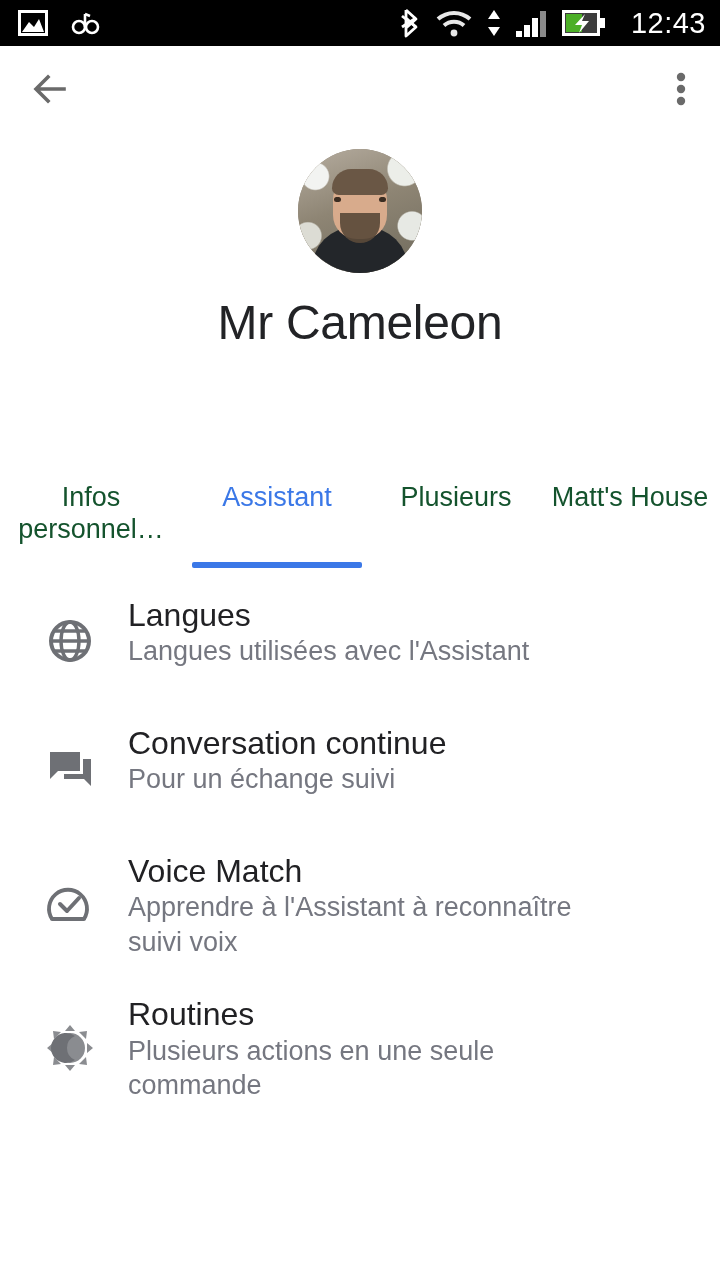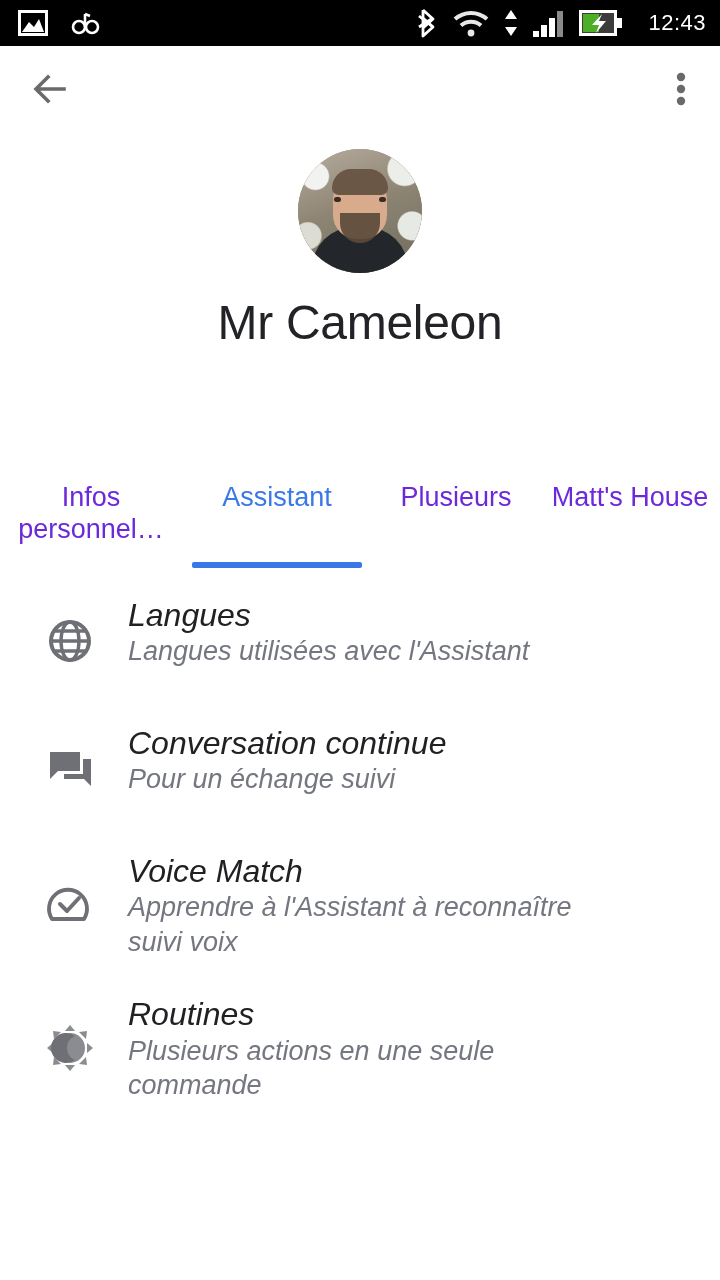--- a/index.html
+++ b/index.html
@@ -15,21 +15,21 @@
   .statusbar{
     position:relative;
     height:46px; width:720px;
     background:#000000;
     display:flex; align-items:center;
     padding:0 14px 0 18px;
   }
   .sb-left{ display:flex; align-items:center; gap:22px; }
   .sb-right{ display:flex; align-items:center; gap:13px; margin-left:auto; }
   .sb-clock{
-    color:#ffffff; font-size:22px; letter-spacing:0.5px;
+    color:#ffffff; font-size:29px; letter-spacing:0.5px;
     margin-left:12px; font-family:"Liberation Sans", sans-serif;
   }
 
   
   .appbar{
     height:85px; width:720px;
     display:flex; align-items:center;
     padding:0 28px;
     background:#ffffff;
   }
@@ -97,38 +97,38 @@
   
   .tabs{
     margin-top:126px;
     width:720px; height:92px;
     display:flex; align-items:flex-start;
     position:relative;
   }
   .tab{
     flex:0 0 auto;
     text-align:center;
-    font-size:27px; color:#6d28d9;
+    font-size:27px; color:#14532d;
     line-height:1.18;
     padding-top:6px;
     position:relative;
     height:92px;
   }
   .tab-0{ width:182px; }
   .tab-1{ width:190px; }
   .tab-2{ width:168px; }
   .tab-3{ width:180px; }
   .tab.active{ color:#3b78e7; }
   .tab.active .underline{
     position:absolute; left:10px; right:10px; bottom:0;
     height:6px; background:#3b78e7; border-radius:2px;
   }
 
   
-  .list{ width:672px; padding-top:8px;font-style:italic; }
+  .list{ width:672px; padding-top:8px; }
   .row{
     display:flex; align-items:flex-start;
     padding:16px 28px 16px 44px;
     min-height:128px;
   }
   .row-icon{
     width:84px; flex:0 0 84px;
     display:flex; align-items:center; justify-content:flex-start;
     align-self:center;
     padding-top:2px;

